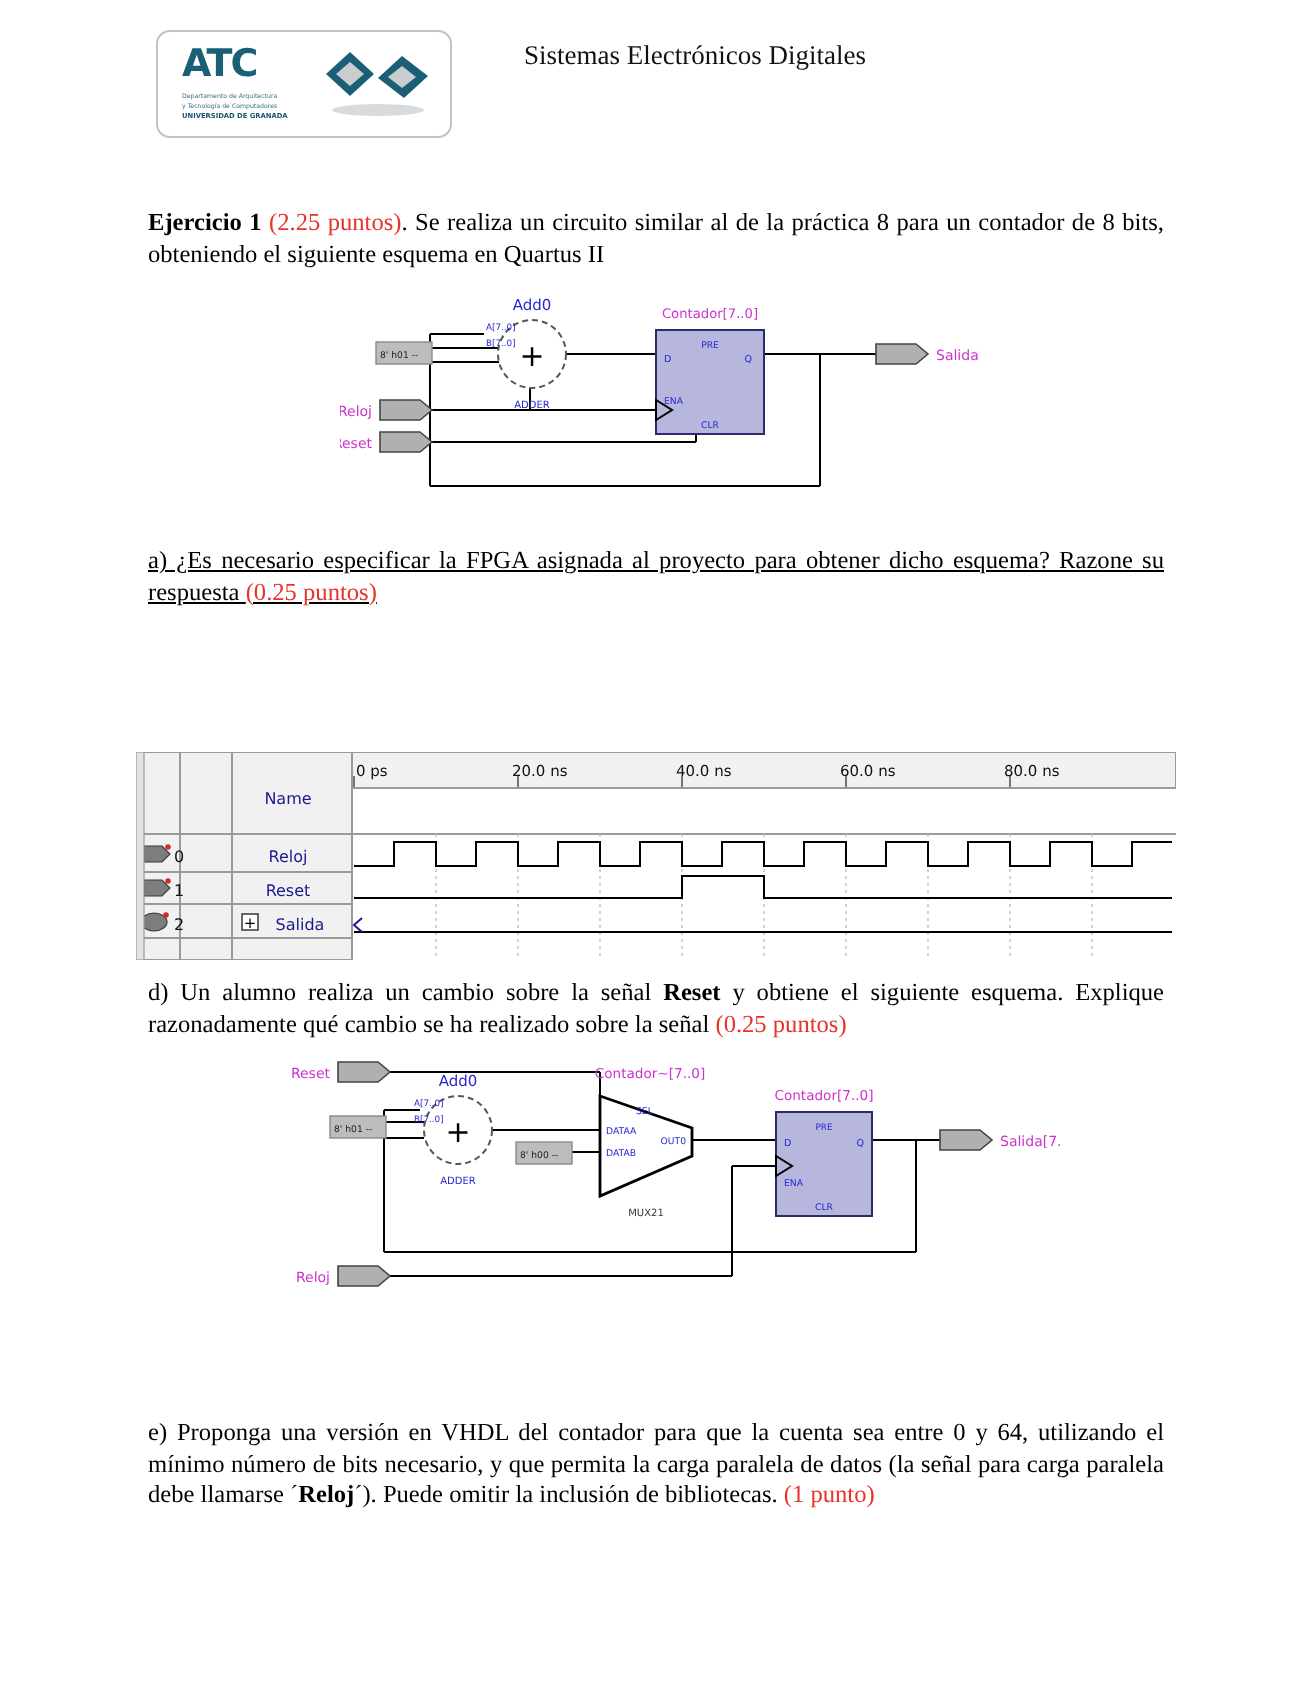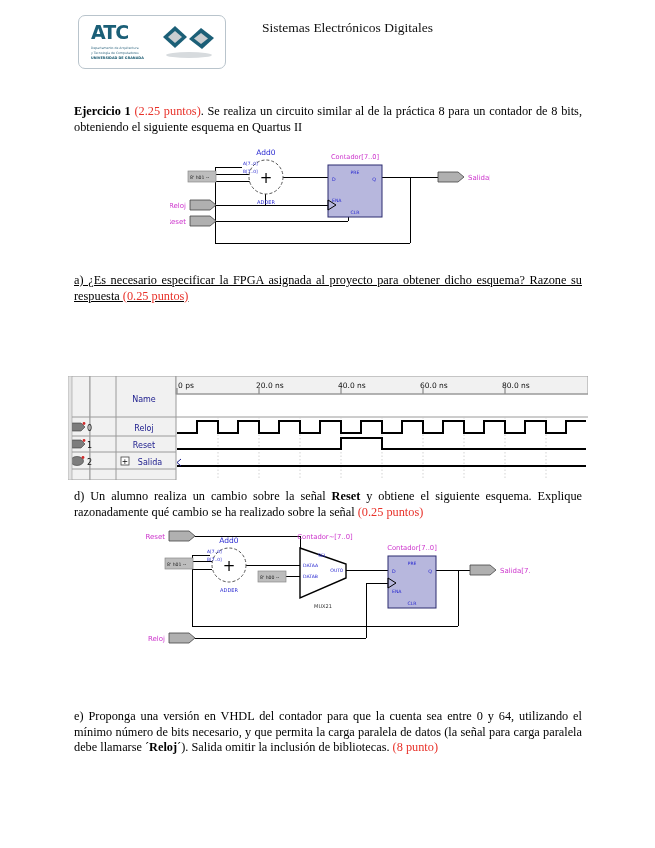--- a/index.html
+++ b/index.html
@@ -367,16 +367,16 @@
 
       <polygon points="29,3 49,3 55,8 49,13 29,13" fill="#b0b0b0" stroke="#444" stroke-width="0.8"></polygon>
       <text x="25" y="11" text-anchor="end" font-family="DejaVu Sans, sans-serif" font-size="7" fill="#cc33cc">Reset</text>
 
       <polygon points="29,105 49,105 55,110 49,115 29,115" fill="#b0b0b0" stroke="#444" stroke-width="0.8"></polygon>
       <text x="25" y="113" text-anchor="end" font-family="DejaVu Sans, sans-serif" font-size="7" fill="#cc33cc">Reloj</text>
     </svg>
   </div>
 
   <div class="para w-main" style="top:709px;">
-    <span>e) Proponga una versión en VHDL del contador para que la cuenta sea entre 0 y 64, utilizando el mínimo número de bits necesario, y que permita la carga paralela de datos (la señal para carga paralela debe llamarse ´</span><span class="bold">Reloj</span><span>´). Salida omitir la inclusión de bibliotecas. </span><span class="red">(8 punto)</span>
+    <span>e) Proponga una versión en VHDL del contador para que la cuenta sea entre 0 y 64, utilizando el mínimo número de bits necesario, y que permita la carga paralela de datos (la señal para carga paralela debe llamarse ´</span><span class="bold">Reloj</span><span>´). Puede omitir la inclusión de bibliotecas. </span><span class="red">(1 punto)</span>
   </div>
 
 </div>
 
 </body></html>

